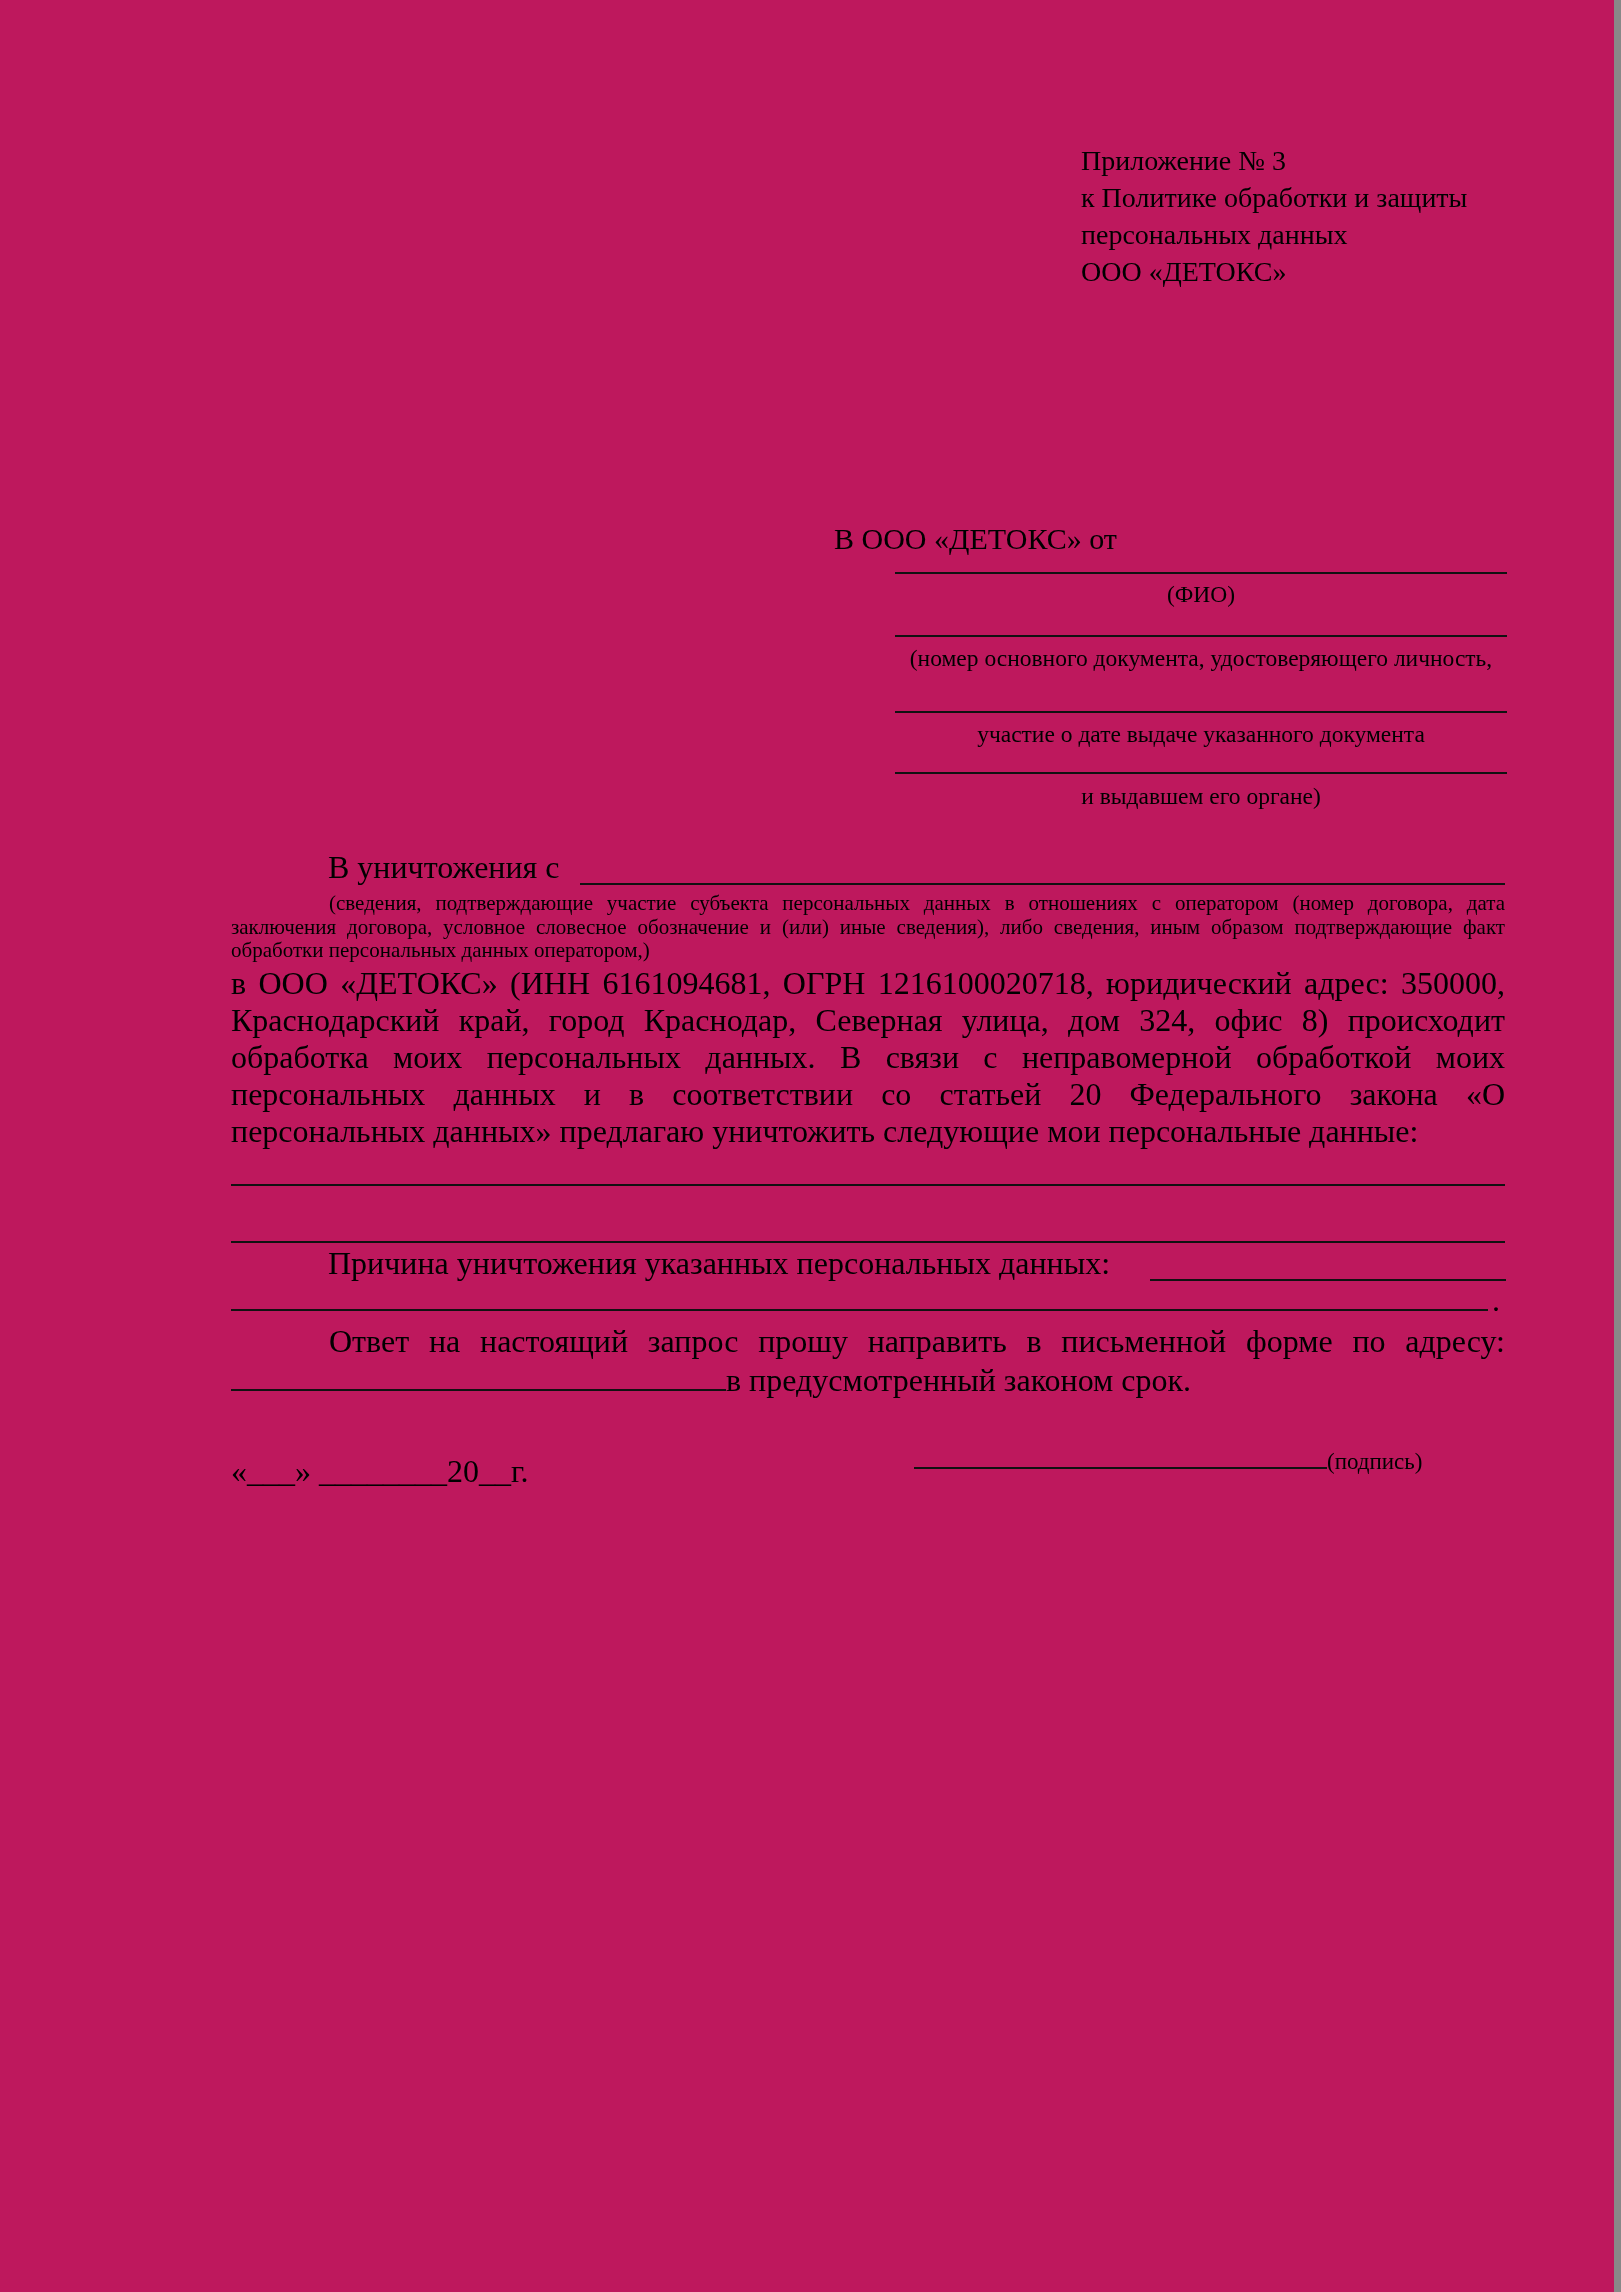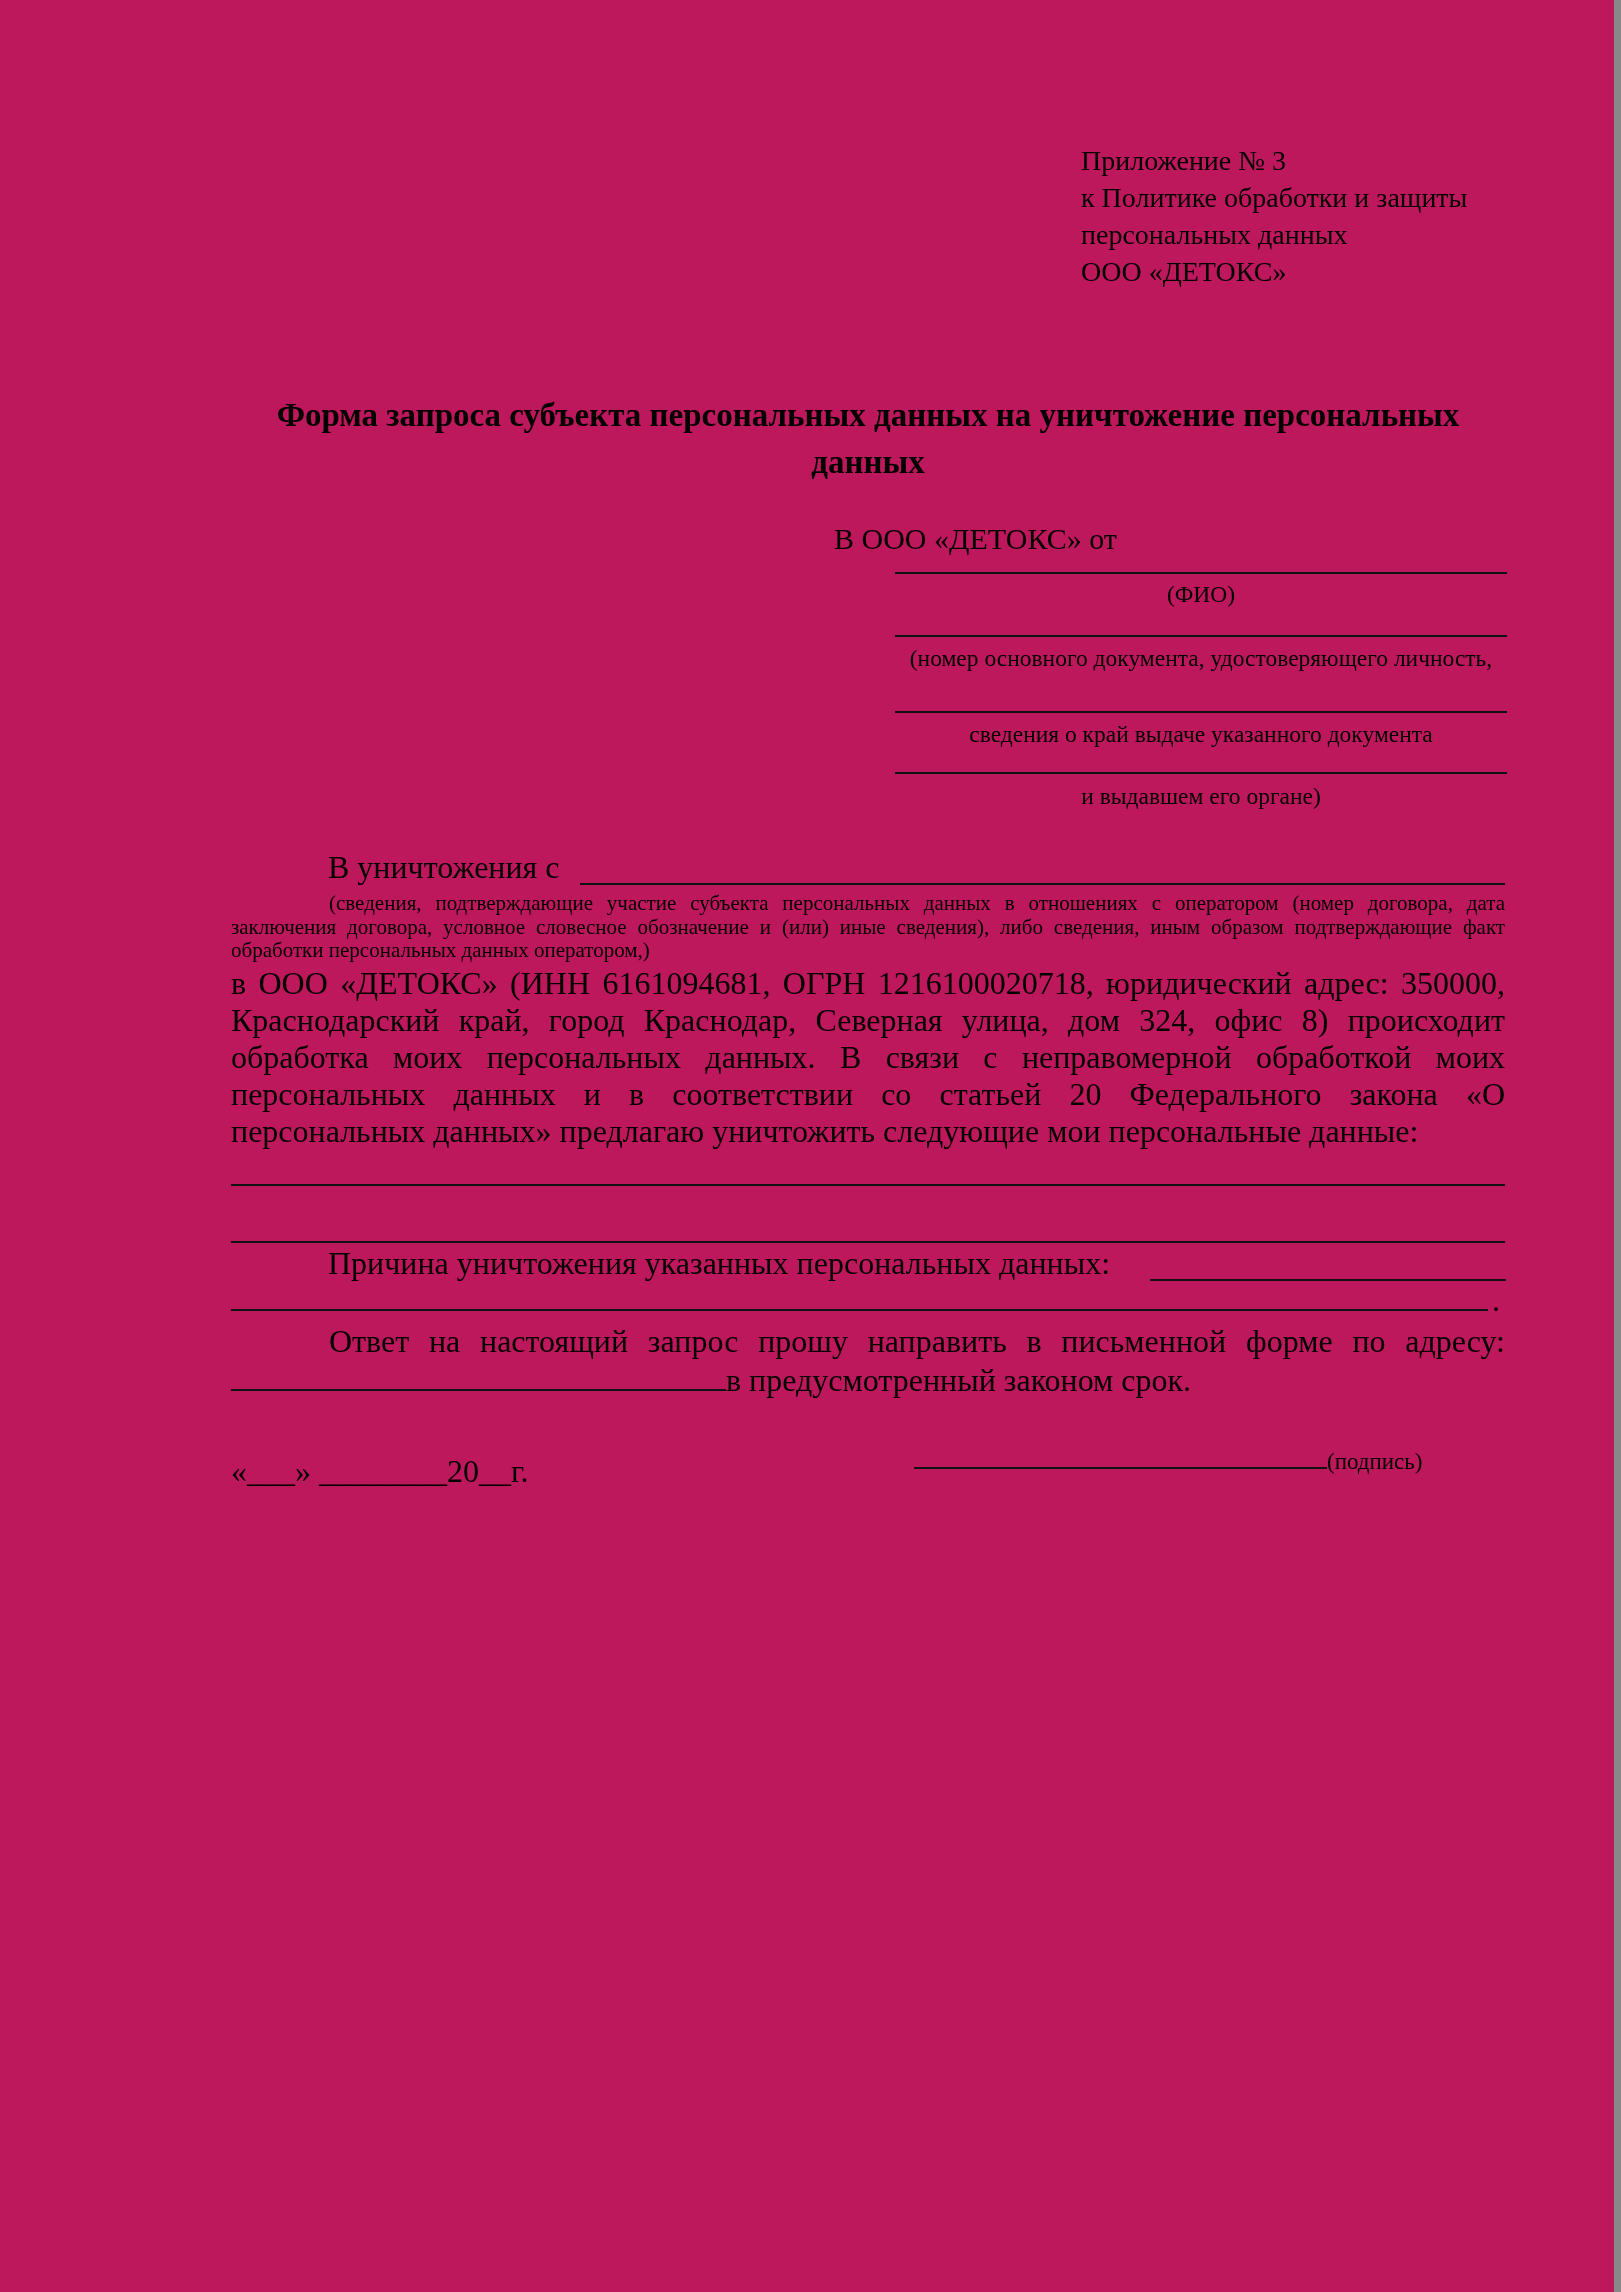--- a/index.html
+++ b/index.html
@@ -63,32 +63,31 @@
 
 <div class="page">
 
   <div class="abs hdr">
     <div>Приложение № 3</div>
     <div>к Политике обработки и защиты</div>
     <div>персональных данных</div>
     <div>ООО «ДЕТОКС»</div>
   </div>
 
-  <div class="abs doc-title">Форма запроса субъекта персональных данных на уничтожение персональных данных</div>
 
   <div class="abs to-line">В ООО «ДЕТОКС» от</div>
 
   <div class="abs rule field-rule" style="top:572px;"></div>
   <div class="abs caption" style="top:580px;">(ФИО)</div>
 
   <div class="abs rule field-rule" style="top:635px;"></div>
   <div class="abs caption" style="top:644px;">(номер основного документа, удостоверяющего личность,</div>
 
   <div class="abs rule field-rule" style="top:711px;"></div>
-  <div class="abs caption" style="top:720px;">сведения о край выдаче указанного документа</div>
+  <div class="abs caption" style="top:720px;">участие о дате выдаче указанного документа</div>
 
   <div class="abs rule field-rule" style="top:772px;"></div>
   <div class="abs caption" style="top:782px;">и выдавшем его органе)</div>
 
   <div class="abs lead">В уничтожения с</div>
   <div class="abs rule" style="left:580px;width:925px;top:883px;"></div>
 
   <div class="abs note">(сведения, подтверждающие участие субъекта персональных данных в отношениях с оператором (номер договора, дата заключения договора, условное словесное обозначение и (или) иные сведения), либо сведения, иным образом подтверждающие факт обработки персональных данных оператором,)</div>
 
   <div class="abs body-par">в ООО «ДЕТОКС» (ИНН 6161094681, ОГРН 1216100020718, юридический адрес: 350000, Краснодарский край, город Краснодар, Северная улица, дом 324, офис 8) происходит обработка моих персональных данных. В связи с неправомерной обработкой моих персональных данных и в соответствии со статьей 20 Федерального закона «О персональных данных» предлагаю уничтожить следующие мои персональные данные:</div>

